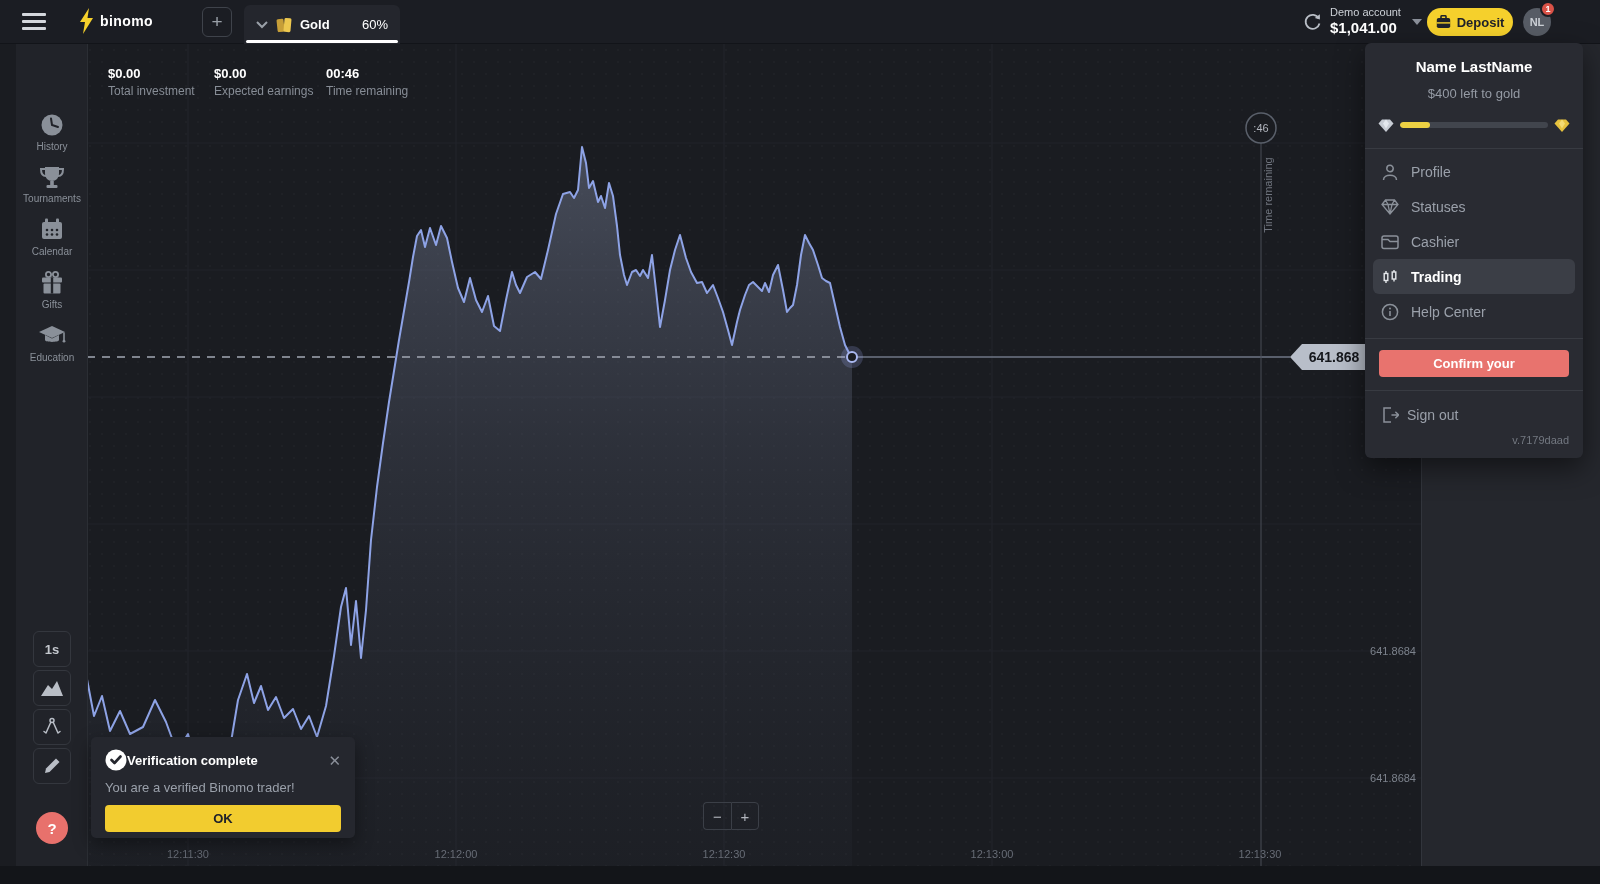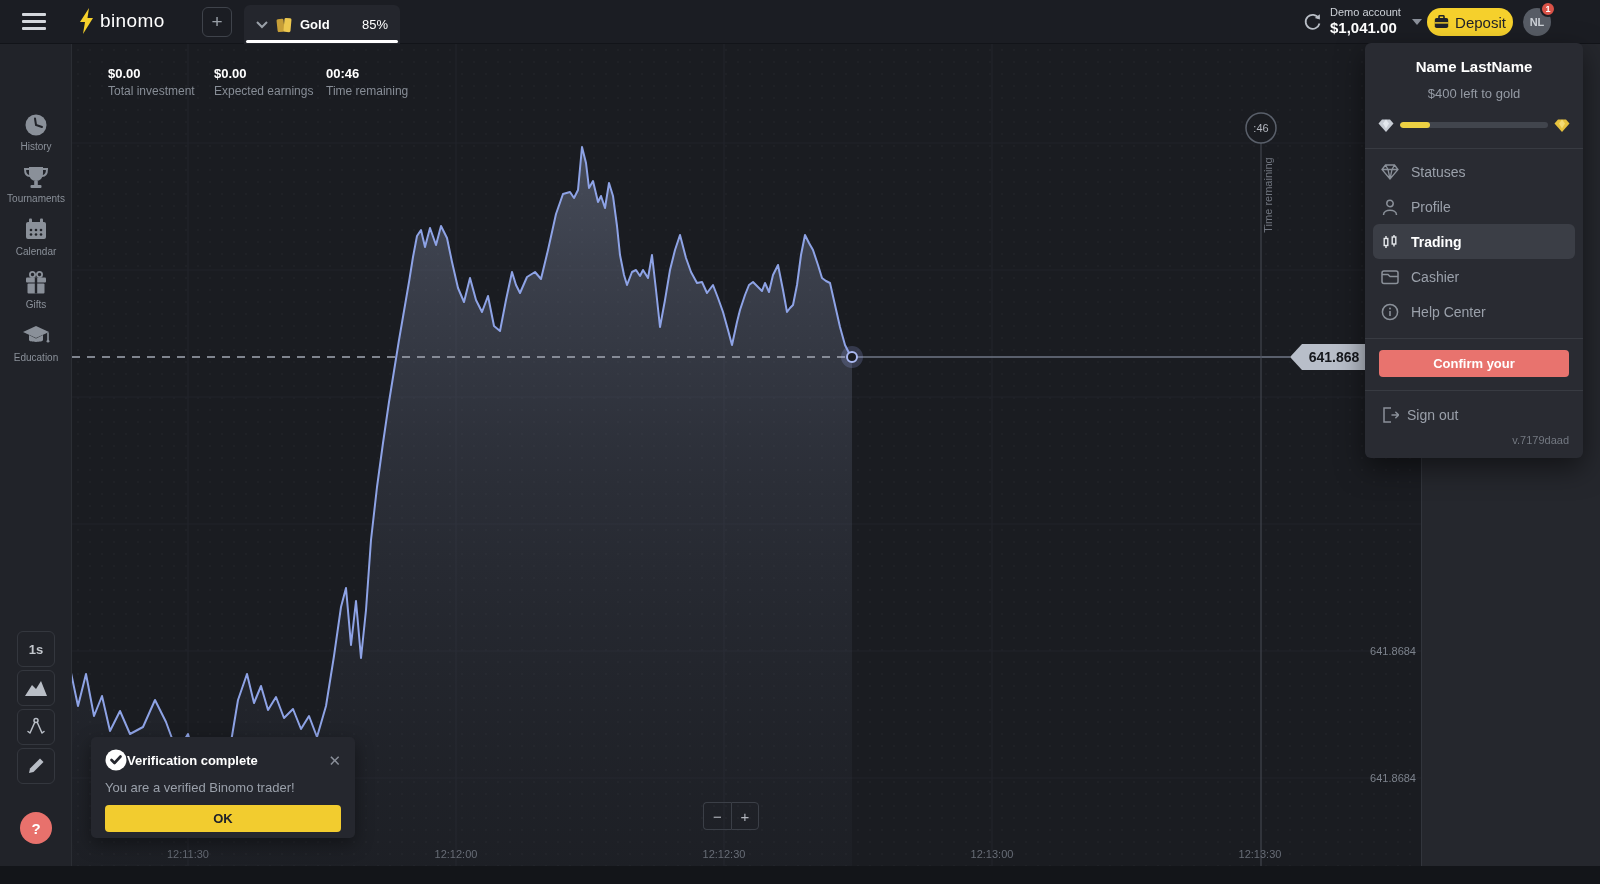--- a/index.html
+++ b/index.html
@@ -5,37 +5,37 @@
   html,body{margin:0;padding:0;background:#0e1013;}
   *{box-sizing:border-box;font-family:"Liberation Sans",sans-serif;}
   .page{position:relative;width:1600px;height:884px;background:#1a1c21;overflow:hidden;-webkit-font-smoothing:antialiased;}
   .abs{position:absolute;}
 
   
   .topbar{left:0;top:0;width:1600px;height:44px;background:#1b1d23;border-bottom:1px solid #121419;z-index:30;}
   .hamburger{left:22px;top:13px;width:26px;height:18px;cursor:pointer;}
   .hamburger i{display:block;width:24px;height:2.5px;background:#d4d7dc;margin-bottom:4.5px;border-radius:1px;}
   .logo{left:78px;top:8px;display:flex;align-items:center;gap:5px;}
-  .logo-text{color:#fff;font-size:19px;font-weight:normal;letter-spacing:.4px;}
+  .logo-text{color:#fff;font-size:14px;font-weight:bold;letter-spacing:.4px;}
   .plus-btn{left:202px;top:7px;width:30px;height:30px;border:1px solid #3f434b;border-radius:6px;color:#9aa0a8;font-size:19px;line-height:27px;text-align:center;cursor:pointer;}
   .asset-tab{left:244px;top:5px;width:156px;height:39px;background:#24262d;border-radius:6px 6px 0 0;display:flex;align-items:center;padding:0 12px;gap:8px;cursor:pointer;}
   .asset-tab .name{color:#fff;font-size:13px;font-weight:bold;flex:1;}
   .asset-tab .payout{color:#fff;font-size:13px;}
   .tab-underline{left:246px;top:40px;width:152px;height:3px;background:#fff;border-radius:2px;}
   .acct{left:1330px;top:6px;}
   .acct .type{color:#cdd1d7;font-size:11px;}
   .acct .bal{color:#fff;font-size:15px;font-weight:bold;margin-top:1px;}
   .acct-caret{left:1412px;top:19px;width:0;height:0;border-left:5px solid transparent;border-right:5px solid transparent;border-top:6px solid #8a8f99;}
   .deposit-btn{left:1427px;top:8px;width:86px;height:28px;background:#f5d02c;border-radius:15px;display:flex;align-items:center;justify-content:center;gap:6px;cursor:pointer;}
-  .deposit-btn span{color:#20222a;font-size:15px;font-weight:normal;}
+  .deposit-btn span{color:#20222a;font-size:13px;font-weight:bold;}
   .avatar{left:1523px;top:8px;width:28px;height:28px;border-radius:50%;background:#575c65;color:#ccd0d6;font-size:11px;font-weight:bold;display:flex;align-items:center;justify-content:center;cursor:pointer;}
   .notif-badge{left:1540px;top:1px;width:16px;height:16px;border-radius:50%;background:#da5247;border:2px solid #1b1d23;color:#fff;font-size:9px;font-weight:bold;display:flex;align-items:center;justify-content:center;z-index:31;}
 
   
-  .sidebar{left:0;top:44px;width:72px;height:822px;background:#212329;border-right:1px solid #2b2e34;z-index:20;}
+  .sidebar{left:16px;top:44px;width:72px;height:822px;background:#212329;border-right:1px solid #2b2e34;z-index:20;}
   .side-item{position:absolute;left:0;width:72px;text-align:center;cursor:pointer;color:#8a9099;}
   .side-item .lbl{font-size:10px;margin-top:3px;}
   .tool-btn{position:absolute;left:17px;width:38px;height:36px;border:1px solid #34373e;border-radius:6px;display:flex;align-items:center;justify-content:center;color:#c3c7cd;font-size:13px;font-weight:bold;cursor:pointer;}
   .help-btn{position:absolute;left:20px;top:768px;width:32px;height:32px;border-radius:50%;background:#e8716c;color:#fff;font-size:15px;font-weight:bold;display:flex;align-items:center;justify-content:center;cursor:pointer;}
 
   
   .chart-region{left:72px;top:44px;width:1349px;height:822px;background:#1a1c21;background-image:radial-gradient(circle,rgba(255,255,255,.025) 1px,transparent 1.2px);background-size:12px 12px;z-index:1;}
   .gutter{left:1421px;top:44px;width:179px;height:822px;background:#25272d;border-left:1px solid #32353c;z-index:2;}
   .stat{position:absolute;top:22px;}
   .stat .v{color:#fff;font-size:13px;font-weight:bold;}
@@ -166,21 +166,21 @@
     <div class="abs plus-btn">+</div>
     <div class="abs asset-tab">
       <svg width="12" height="8" viewBox="0 0 12 8">
         <path d="M1,1 L6,6 L11,1" fill="none" stroke="#9aa0a8" stroke-width="2"></path>
       </svg>
       <svg width="16" height="17" viewBox="0 0 16 17">
         <rect x="1" y="3" width="7" height="13" rx="1.5" fill="#c79f38" transform="rotate(-6 4 9)"></rect>
         <rect x="8" y="2" width="7" height="14" rx="1.5" fill="#edc84f" transform="rotate(5 11 9)"></rect>
       </svg>
       <span class="name">Gold</span>
-      <span class="payout">85%</span>
+      <span class="payout">60%</span>
     </div>
     <div class="abs tab-underline"></div>
 
     <svg class="abs" style="left:1302px;top:11px;" width="21" height="21" viewBox="0 0 21 21">
       <path d="M16.7,7.2 A7,7 0 1 0 17.5,12.5" fill="none" stroke="#b9bec6" stroke-width="1.8"></path>
       <polygon points="17.9,3.2 17.9,8.6 12.8,7" fill="#b9bec6"></polygon>
     </svg>
     <div class="abs acct">
       <div class="type">Demo account</div>
       <div class="bal">$1,041.00</div>
@@ -297,46 +297,46 @@
       </div>
       <svg width="16" height="13" viewBox="-8 -6.5 16 13">
         <polygon points="-7.5,-2 -4,-6 4,-6 7.5,-2 0,6.5" fill="#e6c23e"></polygon>
         <polygon points="-3,-2 0,-6 3,-2 0,3" fill="#f4dc74"></polygon>
       </svg>
     </div>
     <div class="pp-div"></div>
 
     <div class="pp-menu">
       <div class="pp-item">
-        <svg width="18" height="16" viewBox="-9 -8 18 16">
-          <path d="M-8,-2.5 L-4.5,-7 H4.5 L8,-2.5 L0,7 Z M-8,-2.5 H8 M-4.5,-7 L-2,-2.5 L0,7 L2,-2.5 L4.5,-7" fill="none" stroke="#8a9099" stroke-width="1.3"></path>
-        </svg>
-        <span>Statuses</span>
-      </div>
-      <div class="pp-item">
         <svg width="18" height="18" viewBox="-9 -9 18 18">
           <circle cx="0" cy="-3.5" r="3.2" fill="none" stroke="#8a9099" stroke-width="1.5"></circle>
           <path d="M-6.5,8 C-6.5,1.5 6.5,1.5 6.5,8" fill="none" stroke="#8a9099" stroke-width="1.5"></path>
         </svg>
         <span>Profile</span>
+      </div>
+      <div class="pp-item">
+        <svg width="18" height="16" viewBox="-9 -8 18 16">
+          <path d="M-8,-2.5 L-4.5,-7 H4.5 L8,-2.5 L0,7 Z M-8,-2.5 H8 M-4.5,-7 L-2,-2.5 L0,7 L2,-2.5 L4.5,-7" fill="none" stroke="#8a9099" stroke-width="1.3"></path>
+        </svg>
+        <span>Statuses</span>
+      </div>
+      <div class="pp-item">
+        <svg width="18" height="16" viewBox="-9 -8 18 16">
+          <rect x="-8" y="-6" width="16" height="12.5" rx="2" fill="none" stroke="#8a9099" stroke-width="1.5"></rect>
+          <path d="M-8,-2.5 H-2 L0,-0.5 H8" fill="none" stroke="#8a9099" stroke-width="1.5"></path>
+        </svg>
+        <span>Cashier</span>
       </div>
       <div class="pp-item active">
         <svg width="18" height="18" viewBox="-9 -9 18 18">
           <path d="M-4,-6 V-3.5 M-4,3.5 V6 M4,-7 V-5 M4,2 V4.5" stroke="#e6e8ec" stroke-width="1.4"></path>
           <rect x="-5.8" y="-3.5" width="3.6" height="7" fill="none" stroke="#e6e8ec" stroke-width="1.4"></rect>
           <rect x="2.2" y="-5" width="3.6" height="7" fill="none" stroke="#e6e8ec" stroke-width="1.4"></rect>
         </svg>
         <span>Trading</span>
-      </div>
-      <div class="pp-item">
-        <svg width="18" height="16" viewBox="-9 -8 18 16">
-          <rect x="-8" y="-6" width="16" height="12.5" rx="2" fill="none" stroke="#8a9099" stroke-width="1.5"></rect>
-          <path d="M-8,-2.5 H-2 L0,-0.5 H8" fill="none" stroke="#8a9099" stroke-width="1.5"></path>
-        </svg>
-        <span>Cashier</span>
       </div>
       <div class="pp-item">
         <svg width="18" height="18" viewBox="-9 -9 18 18">
           <circle cx="0" cy="0" r="7.6" fill="none" stroke="#8a9099" stroke-width="1.5"></circle>
           <circle cx="0" cy="-3.6" r="1" fill="#8a9099"></circle>
           <path d="M0,-1 V4" stroke="#8a9099" stroke-width="1.6"></path>
         </svg>
         <span>Help Center</span>
       </div>
     </div>

